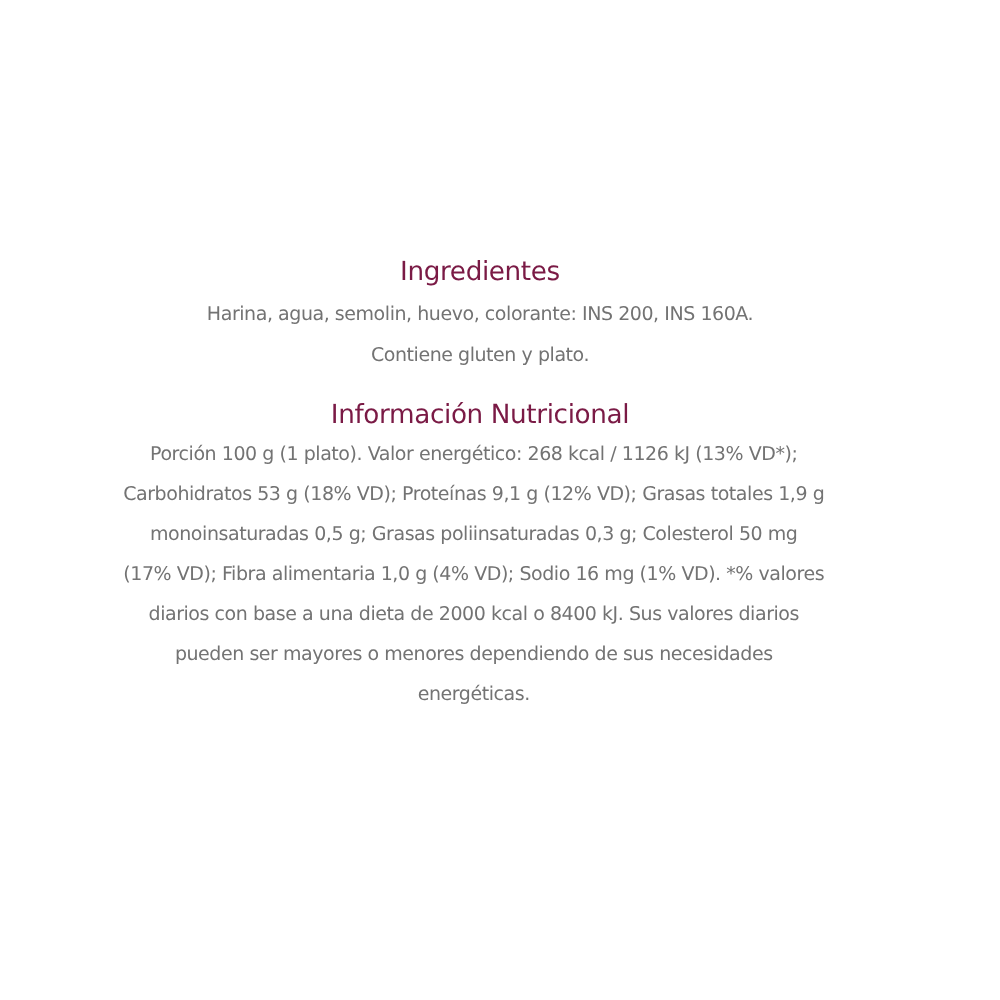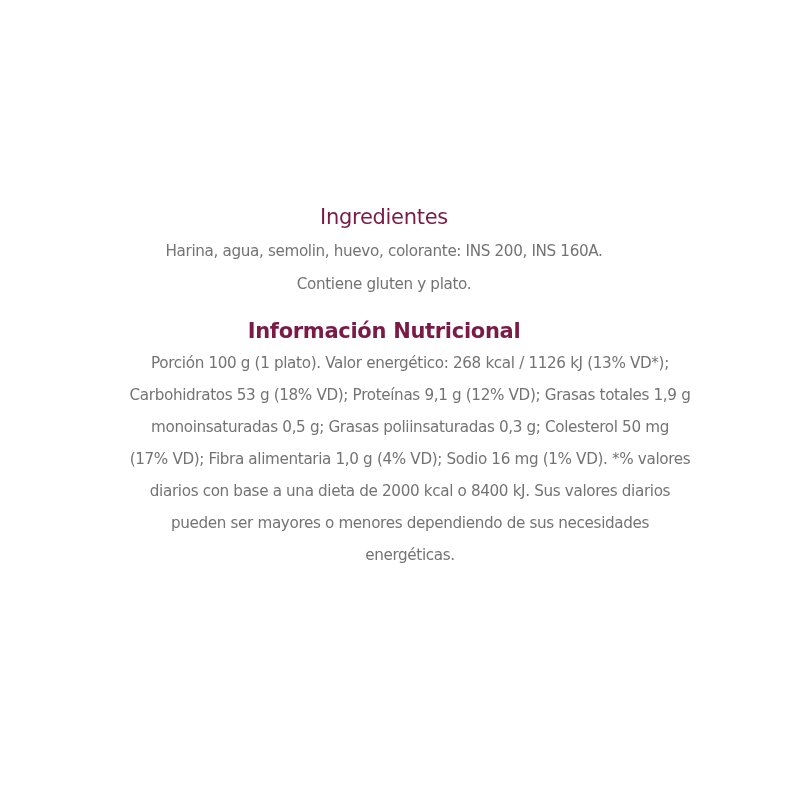--- a/index.html
+++ b/index.html
@@ -4,22 +4,22 @@
 <style>
   html, body { margin: 0; padding: 0; background: #ffffff; }
   body { width: 800px; height: 800px; position: relative; overflow: hidden;
          font-family: "DejaVu Sans", sans-serif; }
   .content { position: absolute; left: 34px; top: 203px; width: 700px; text-align: center; }
   h2 { margin: 0; font-weight: normal; color: #7a1a45; font-size: 21px; line-height: 28px;
        letter-spacing: -0.3px; }
   p { margin: 0; color: #737373; font-size: 15.2px; line-height: 32px; letter-spacing: -0.35px; }
   .ingredients-title { margin-bottom: 4px; }
   .ingredients-text p { line-height: 33px; }
-  .nutrition-title { margin-top: 16px; margin-bottom: 2px; font-weight: bold; }
-  .nutrition-text { width: 690px; margin-left: 31px; }
+  .nutrition-title { margin-top: 16px; margin-bottom: 2px; }
+  .nutrition-text { width: 690px; }
 </style>
 </head>
 <body>
 
 <div class="content">
   <h2 class="ingredients-title">Ingredientes</h2>
   <div class="ingredients-text">
     <p>Harina, agua, semolin, huevo, colorante: INS 200, INS 160A.</p>
     <p>Contiene gluten y plato.</p>
   </div>

